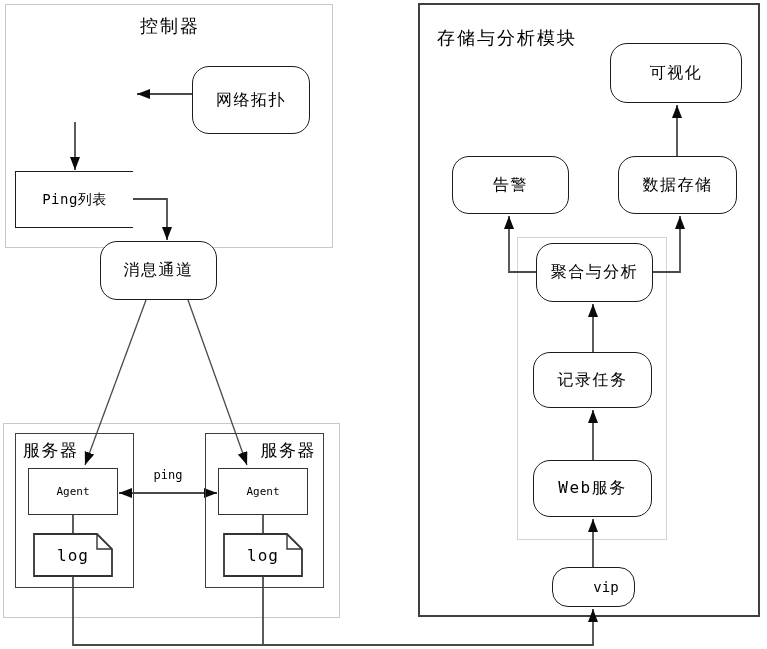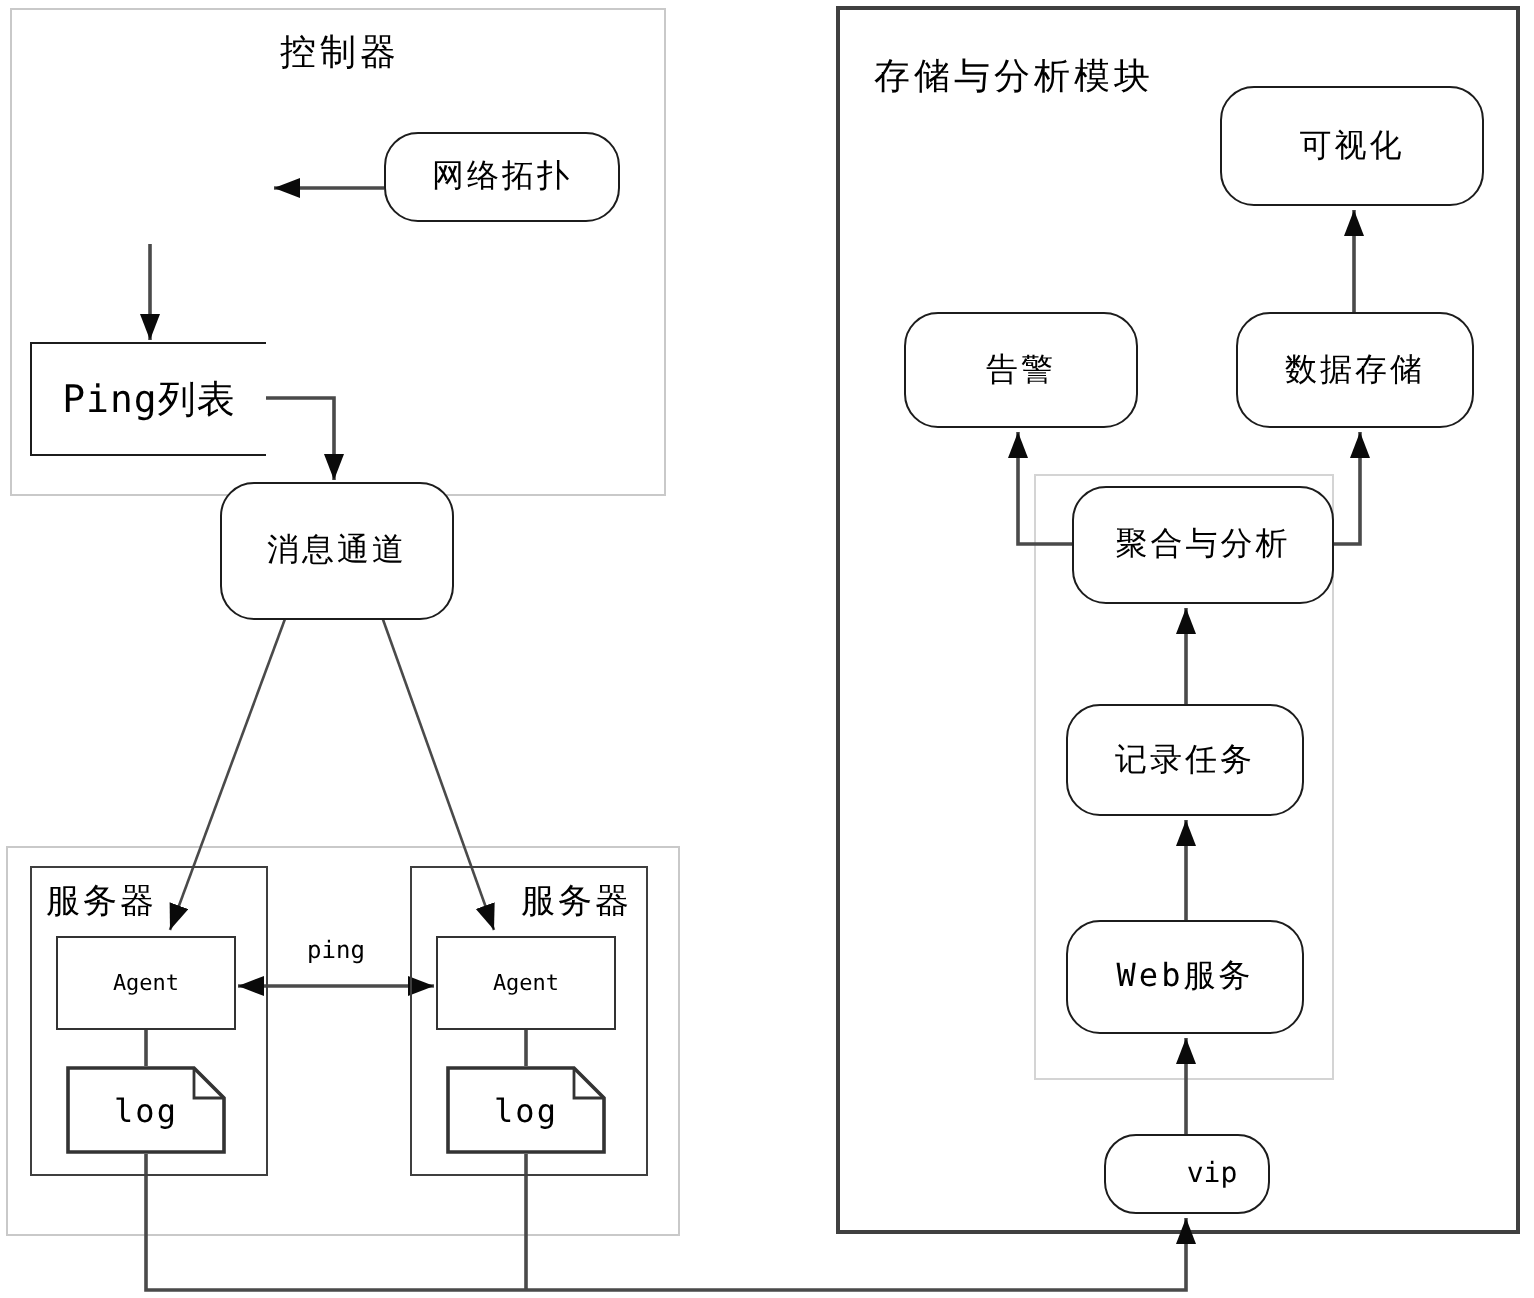--- a/index.html
+++ b/index.html
@@ -83,23 +83,23 @@
       <path d="M73,577 L73,645 L593,645 L593,609" marker-end="url(#ah)"></path>
       <path d="M677,156 L677,105" marker-end="url(#ah)"></path>
       <path d="M536,272 L509,272 L509,216" marker-end="url(#ah)"></path>
       <path d="M653,272 L680,272 L680,216" marker-end="url(#ah)"></path>
       <path d="M593,352 L593,304" marker-end="url(#ah)"></path>
       <path d="M593,460 L593,410" marker-end="url(#ah)"></path>
       <path d="M593,567 L593,519" marker-end="url(#ah)"></path>
     </g>
   </svg>
 
-  <div class="node rounded" style="left:192px;top:66px;width:118px;height:45px;">网络拓扑</div>
-  <div class="node rect open-right" style="left:15px;top:171px;width:118px;height:57px;font-size:19px;letter-spacing:0.5px;">Ping列表</div>
-  <div class="node rounded" style="left:110px;top:241px;width:117px;height:69px;">消息通道</div>
+  <div class="node rounded" style="left:192px;top:66px;width:118px;height:68px;">网络拓扑</div>
+  <div class="node rect open-right" style="left:15px;top:171px;width:118px;height:57px;font-size:14px;letter-spacing:0.5px;">Ping列表</div>
+  <div class="node rounded" style="left:100px;top:241px;width:117px;height:59px;">消息通道</div>
 
   <div class="node rect server" style="left:15px;top:433px;width:119px;height:155px;">
     <span class="server-label left">服务器</span>
   </div>
   <div class="node rect agent" style="left:28px;top:468px;width:90px;height:47px;">Agent</div>
   <div class="doc" style="left:33px;top:533px;width:80px;height:44px;">
     <svg width="80" height="44" viewBox="0 0 80 44">
       <path d="M1,1 H64 L79,16 V43 H1 Z" fill="#fff" stroke="#333" stroke-width="1.8"></path>
       <path d="M64,1 V16 H79" fill="none" stroke="#333" stroke-width="1.4"></path>
     </svg>
@@ -116,18 +116,18 @@
       <path d="M64,1 V16 H79" fill="none" stroke="#333" stroke-width="1.4"></path>
     </svg>
     <div class="doc-label">log</div>
   </div>
 
   <div class="small-label" style="left:145px;top:468px;width:46px;">ping</div>
 
   <div class="node rounded" style="left:610px;top:43px;width:132px;height:60px;font-family:Liberation Serif, serif;">可视化</div>
   <div class="node rounded" style="left:452px;top:156px;width:117px;height:58px;">告警</div>
   <div class="node rounded" style="left:618px;top:156px;width:119px;height:58px;">数据存储</div>
-  <div class="node rounded" style="left:536px;top:243px;width:131px;height:59px;">聚合与分析</div>
+  <div class="node rounded" style="left:536px;top:243px;width:117px;height:59px;">聚合与分析</div>
   <div class="node rounded" style="left:533px;top:352px;width:119px;height:56px;">记录任务</div>
   <div class="node rounded" style="left:533px;top:460px;width:119px;height:57px;">Web服务</div>
   <div class="node rounded vip" style="left:552px;top:567px;width:83px;height:40px;padding-left:25px;">vip</div>
 
 </div>
 
 </body></html>

